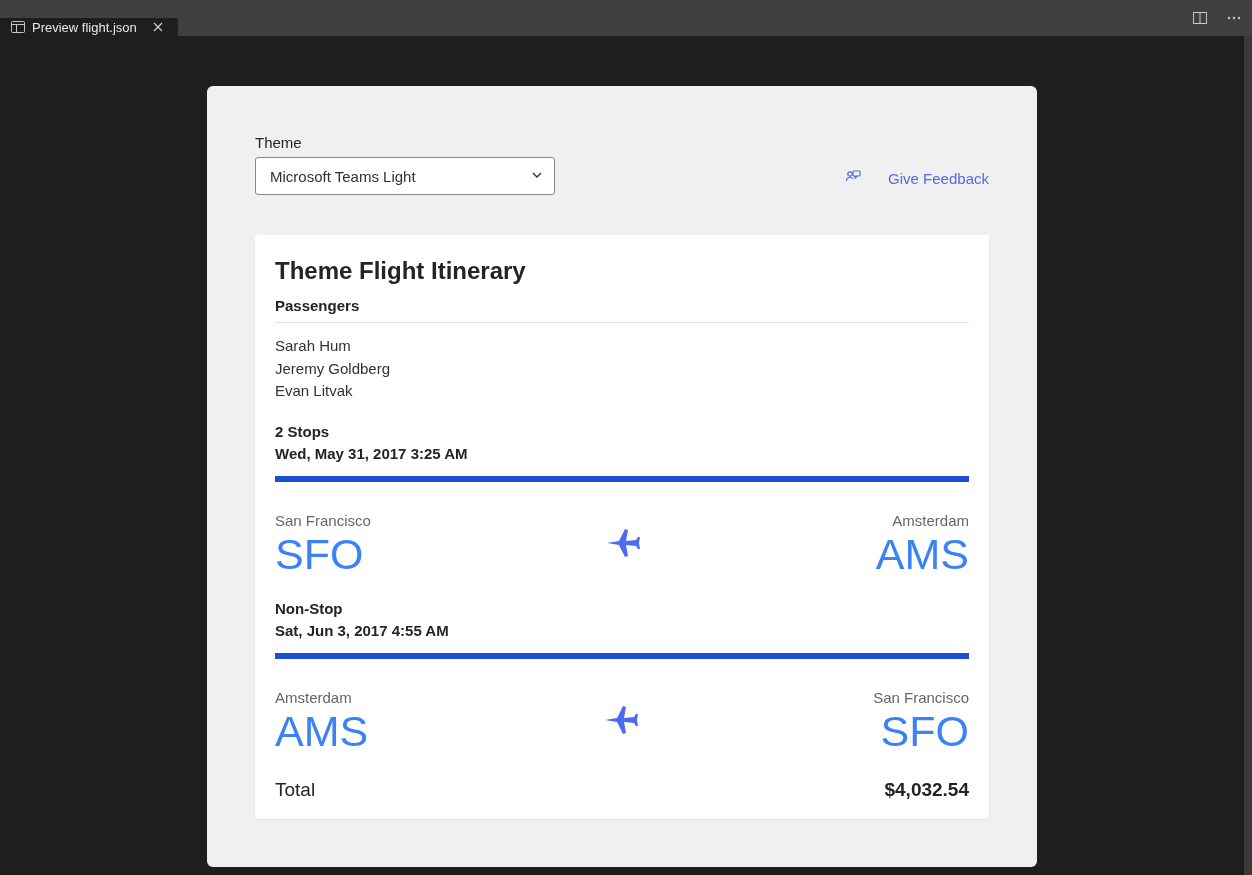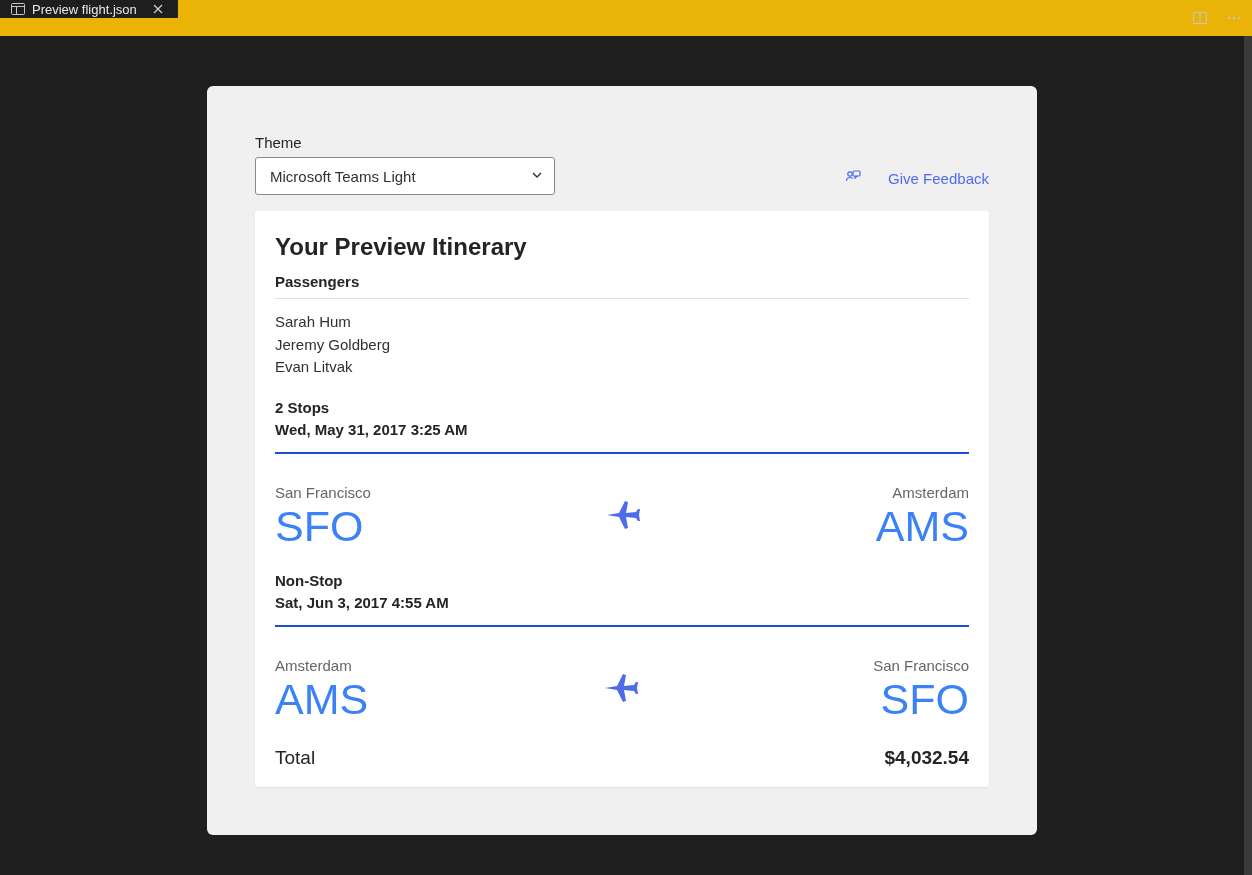--- a/index.html
+++ b/index.html
@@ -6,23 +6,23 @@
   body {
     background: #1e1e1e;
     font-family: "Segoe UI", -apple-system, BlinkMacSystemFont, sans-serif;
     width: 1252px;
     height: 875px;
     overflow: hidden;
     position: relative;
   }
   .tab-bar {
     height: 36px;
-    background: #eab308;
-    display: flex;
-    align-items: flex-start;
+    background: #404040;
+    display: flex;
+    align-items: flex-end;
     position: relative;
   }
   .tab {
     background: #1e1e1e;
     display: flex;
     align-items: center;
     padding: 0 10px 0 10px;
     gap: 6px;
     color: #e8e8e8;
     font-size: 13px;
@@ -87,21 +87,21 @@
     margin: 50px auto 40px auto;
     background: #f0f0f0;
     border-radius: 6px;
     padding: 48px;
   }
 
   .top-controls {
     display: flex;
     justify-content: space-between;
     align-items: flex-end;
-    margin-bottom: 16px;
+    margin-bottom: 40px;
   }
   .theme-block { }
   .theme-label {
     font-size: 15px;
     color: #252423;
     margin-bottom: 6px;
   }
   .theme-select {
     width: 300px;
     height: 38px;
@@ -155,21 +155,21 @@
     color: #323130;
     line-height: 1.5;
   }
 
   .leg-header {
     font-weight: 700;
     font-size: 15px;
     color: #252423;
     line-height: 1.5;
     padding-bottom: 10px;
-    border-bottom: 2px solid #1d4ed8;
+    border-bottom: 6px solid #1d4ed8;
   }
 
   .leg-row {
     display: flex;
     align-items: center;
     justify-content: space-between;
     padding: 18px 0 20px 0;
     margin-top: 12px;
   }
   .airport-left { text-align: left; }
@@ -256,21 +256,21 @@
             <path d="M2.5 13 C2.5 10.8 4 9.5 6 9.5 C7.2 9.5 8.1 10 8.7 10.7" stroke="#4f6bed" stroke-width="1.2" fill="none"></path>
             <rect x="9" y="3" width="7" height="5" rx="1" stroke="#4f6bed" stroke-width="1.2"></rect>
             <path d="M11 8 L11 10.2 L13.3 8" stroke="#4f6bed" stroke-width="1.2" fill="none"></path>
           </svg>
         </span>
         <span>Give Feedback</span>
       </div>
     </div>
 
     <div class="card">
-      <div class="card-title">Your Preview Itinerary</div>
+      <div class="card-title">Theme Flight Itinerary</div>
       <div class="section-label">Passengers</div>
       <div class="passengers">
         <div>Sarah Hum</div>
         <div>Jeremy Goldberg</div>
         <div>Evan Litvak</div>
       </div>
 
       <div class="leg-header">
         <div>2 Stops</div>
         <div>Wed, May 31, 2017 3:25 AM</div>

